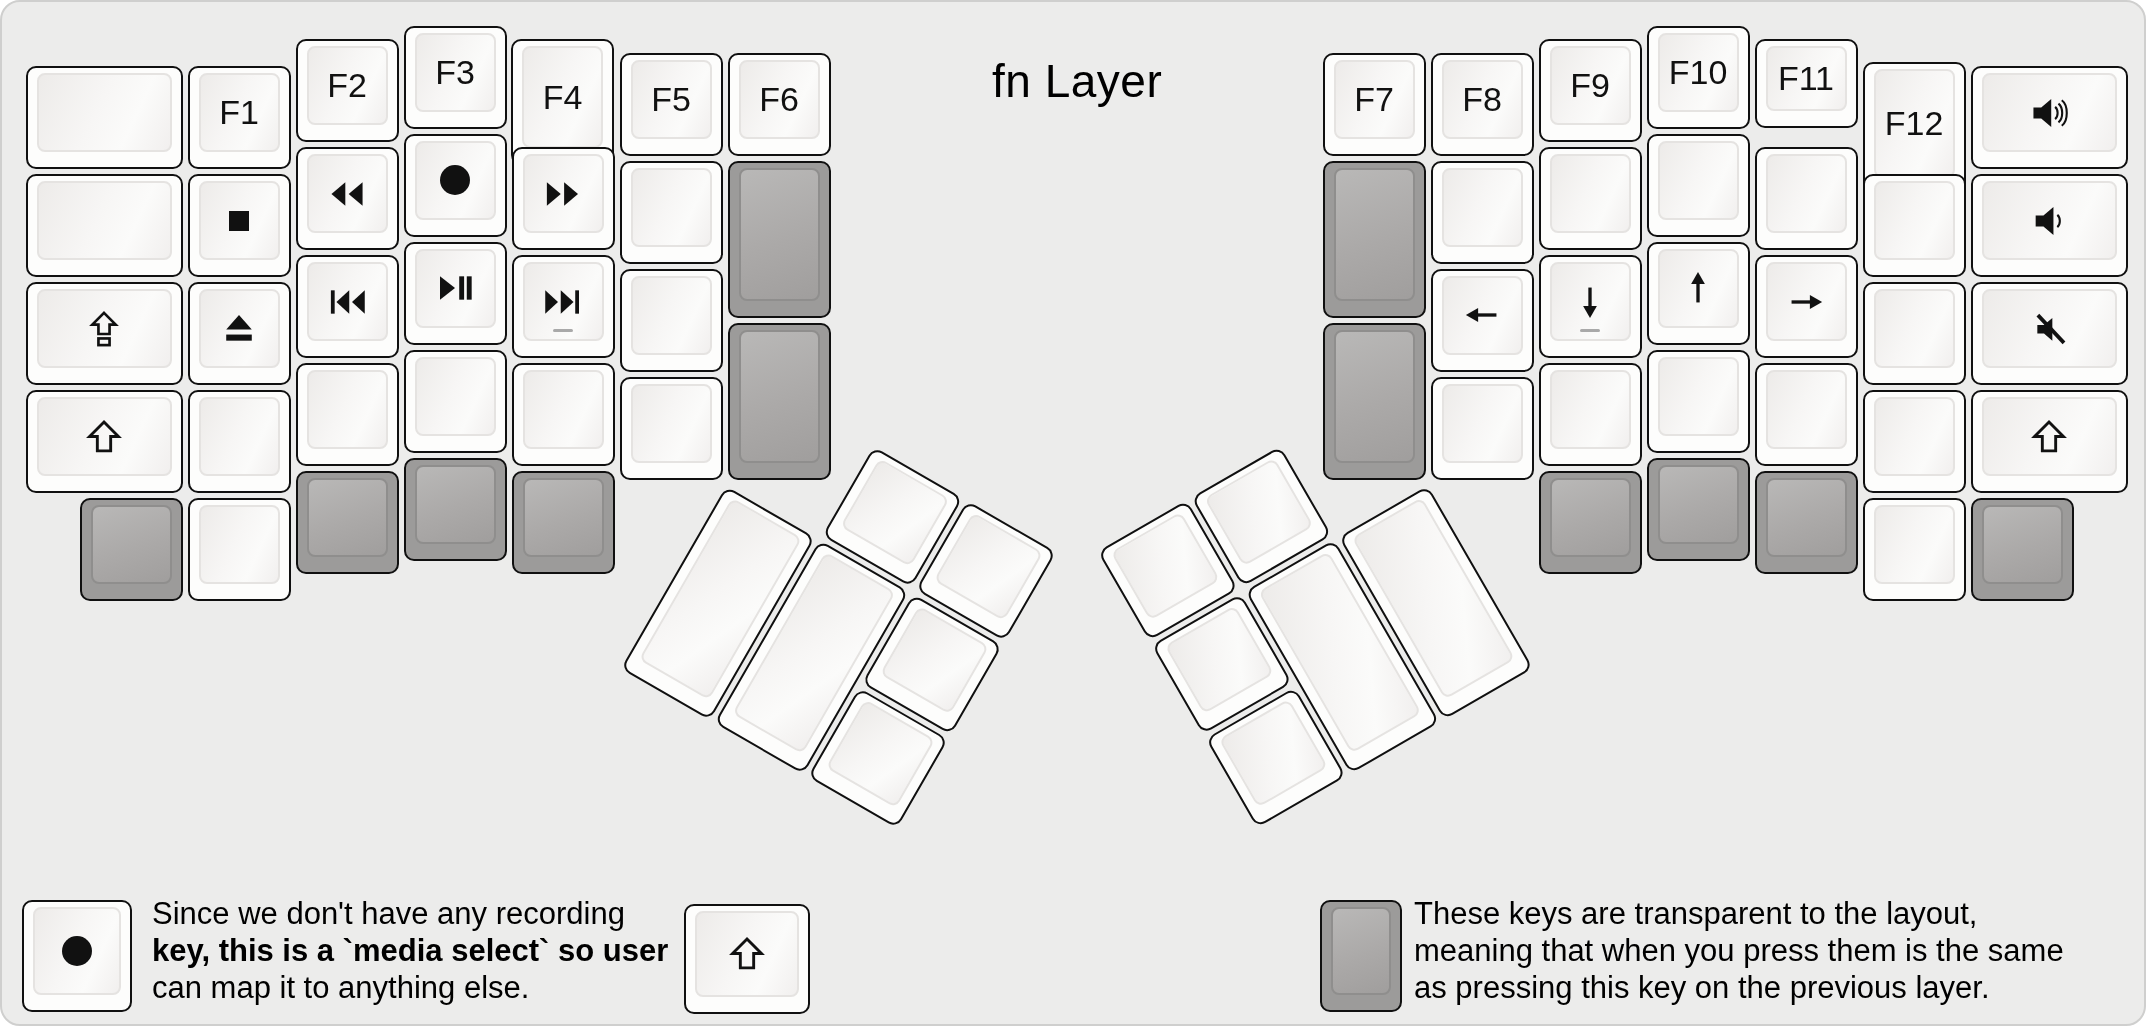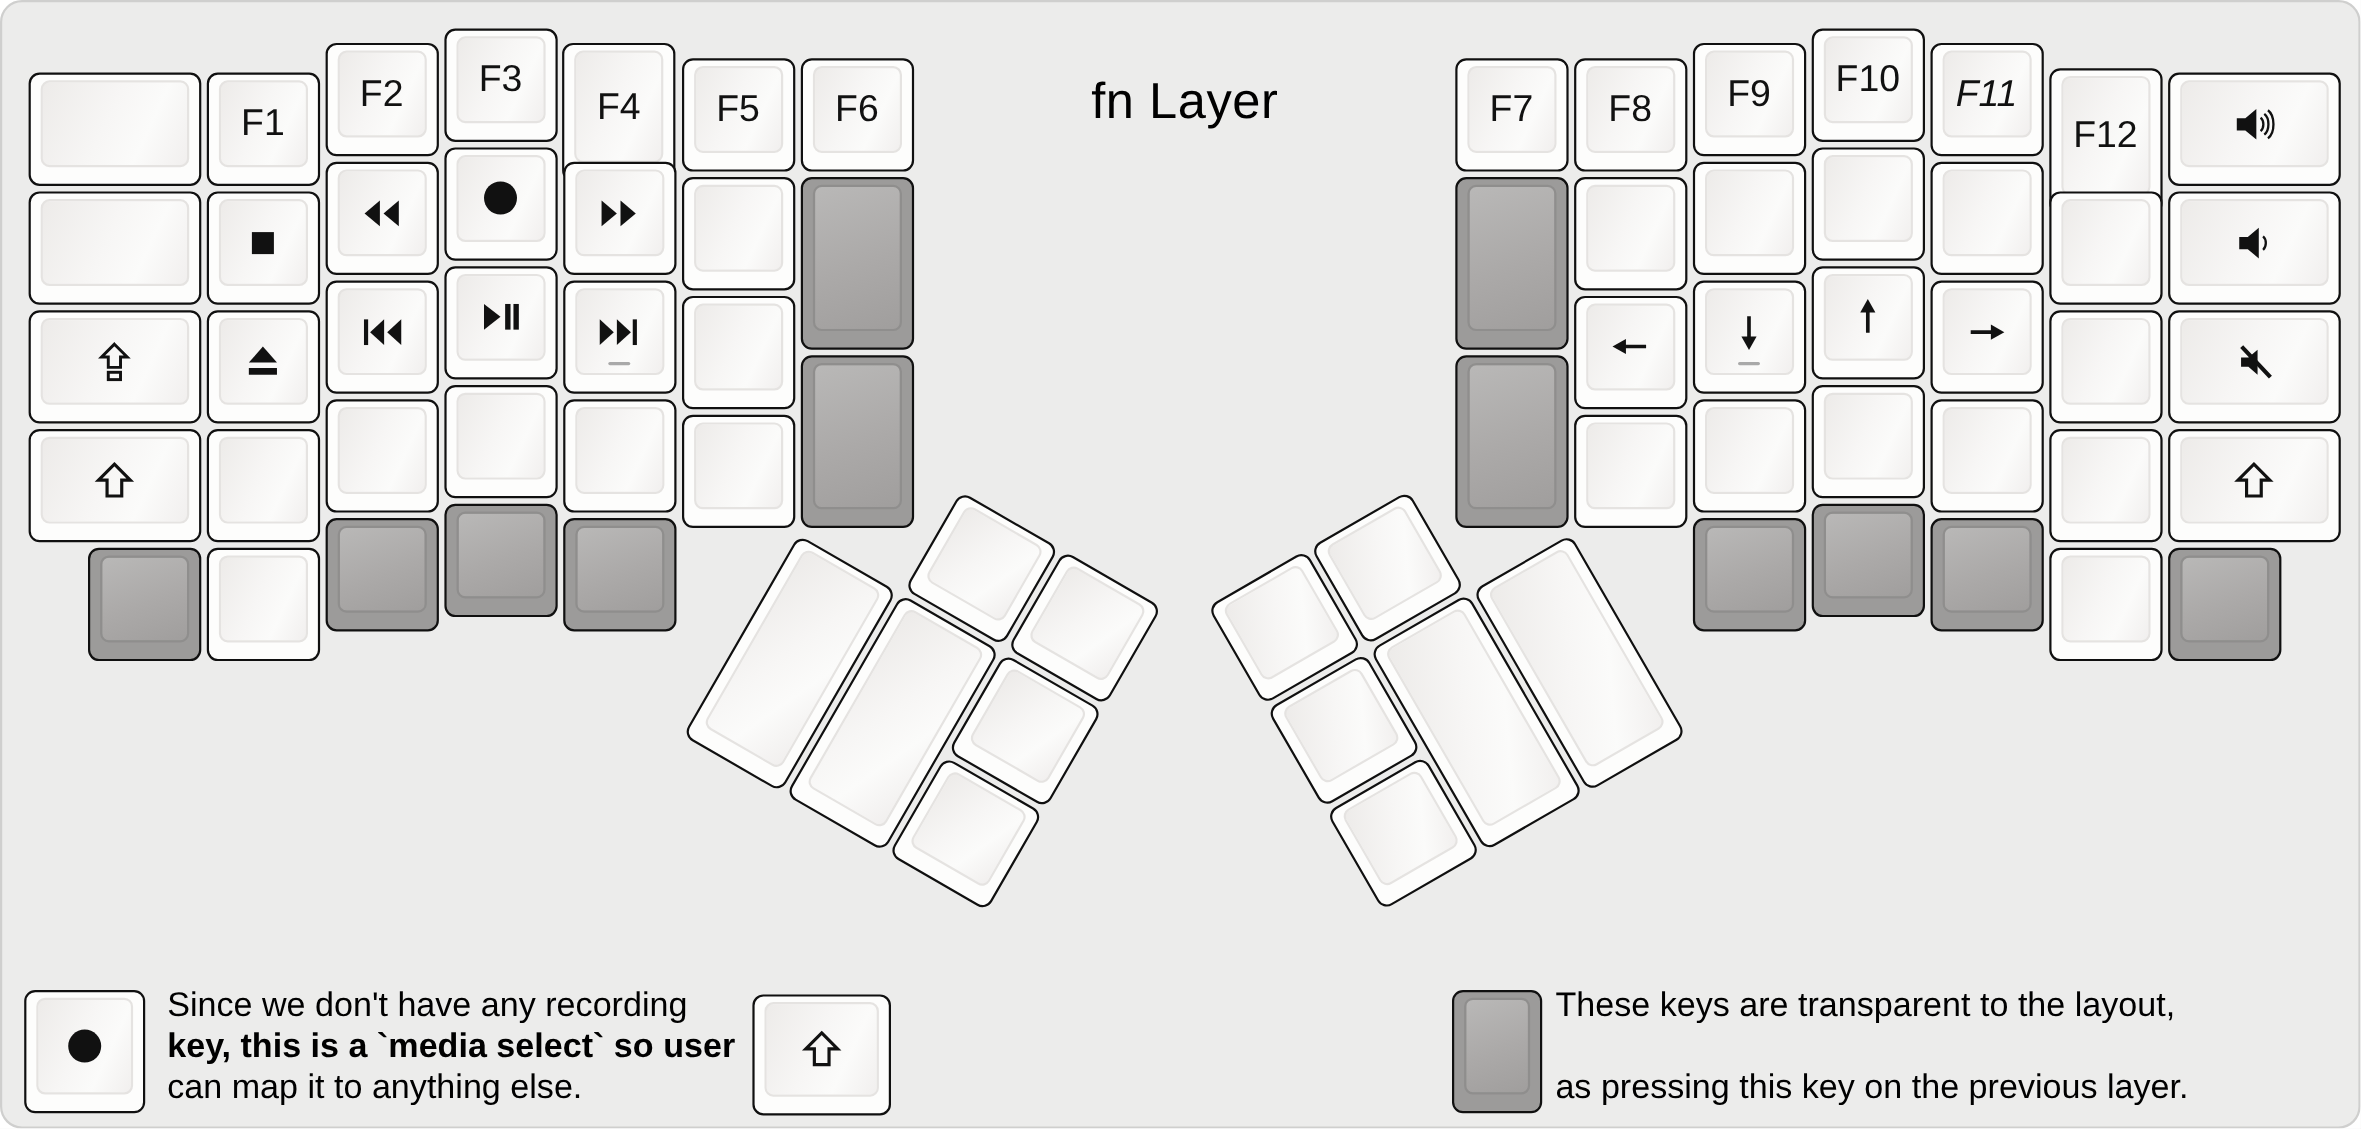--- a/index.html
+++ b/index.html
@@ -2,21 +2,21 @@
 <html><head>
 <meta charset="utf-8">
 <style>
   html,body{margin:0;padding:0;background:#ffffff;}
   .canvas{
     position:relative;width:2146px;height:1026px;box-sizing:border-box;
     background:#ececeb;border:2px solid #cfcfce;border-radius:20px;overflow:hidden;
     font-family:"Liberation Sans","DejaVu Sans",sans-serif;
   }
   .title{
-    position:absolute;left:990px;top:66px;font-size:46px;line-height:1;color:#000;
+    position:absolute;left:990px;top:56px;font-size:46px;line-height:1;color:#000;
     letter-spacing:0.5px;
   }
   .cluster{position:absolute;transform-origin:0 0;}
   .key{
     position:absolute;box-sizing:border-box;border:2.5px solid #101010;border-radius:10px;
   }
   .key.white{background:#fdfdfc;}
   .key.gray{background:#9c9b9a;}
   .keytop{
     position:absolute;left:9px;right:9px;top:5px;bottom:15px;border-radius:8px;
@@ -48,20 +48,21 @@
 
 <div class="canvas" id="canvas">
   <div class="title">fn Layer</div>
 
   <div class="legend-line" id="lg0-0">Since we don't have any recording</div>
   <div class="legend-line" id="lg0-1">key, this is a `media select` so user</div>
   <div class="legend-line" id="lg0-2">can map it to anything else.</div>
 
 
   <div class="legend-line" id="lg2-0">These keys are transparent to the layout,</div>
+  <div class="legend-line" id="lg2-1">meaning that when you press them is the same</div>
   <div class="legend-line" id="lg2-2">as pressing this key on the previous layer.</div>
 <div class="cluster" style="left: 21px; top: 21px;">
       <div class="key white" style="left: 2.5px; top: 43px; width: 157px; height: 103px;">
         <div class="keytop"></div>
       </div>
       <div class="key white" style="left: 2.5px; top: 151px; width: 157px; height: 103px;">
         <div class="keytop"></div>
       </div>
       <div class="key white" style="left: 2.5px; top: 259px; width: 157px; height: 103px;">
         <div class="keytop">
@@ -306,21 +307,21 @@
             <g transform="rotate(90 18 18)">
               <line x1="31" y1="18" x2="11" y2="18" stroke="#111" stroke-width="3"></line>
               <path d="M3.5 18 L14.5 11.8 L14.5 24.2 Z"></path>
             </g>
           </svg>
         </div>
       </div>
       <div class="key white" style="left: 326.5px; top: 326.5px; width: 103px; height: 103px;">
         <div class="keytop"></div>
       </div>
-      <div class="key white" style="left: 434.5px; top: 16px; width: 103px; height: 103px; font-style: italic;">
+      <div class="key white" style="left: 434.5px; top: 16px; width: 103px; height: 89px;">
         <div class="keytop">
           <span class="key-label">F11</span>
         </div>
       </div>
       <div class="key white" style="left: 434.5px; top: 124px; width: 103px; height: 103px;">
         <div class="keytop"></div>
       </div>
       <div class="key white" style="left: 434.5px; top: 232px; width: 103px; height: 103px;">
         <div class="keytop">
           <svg class="kicon" viewBox="0 0 36 36" fill="#111">

